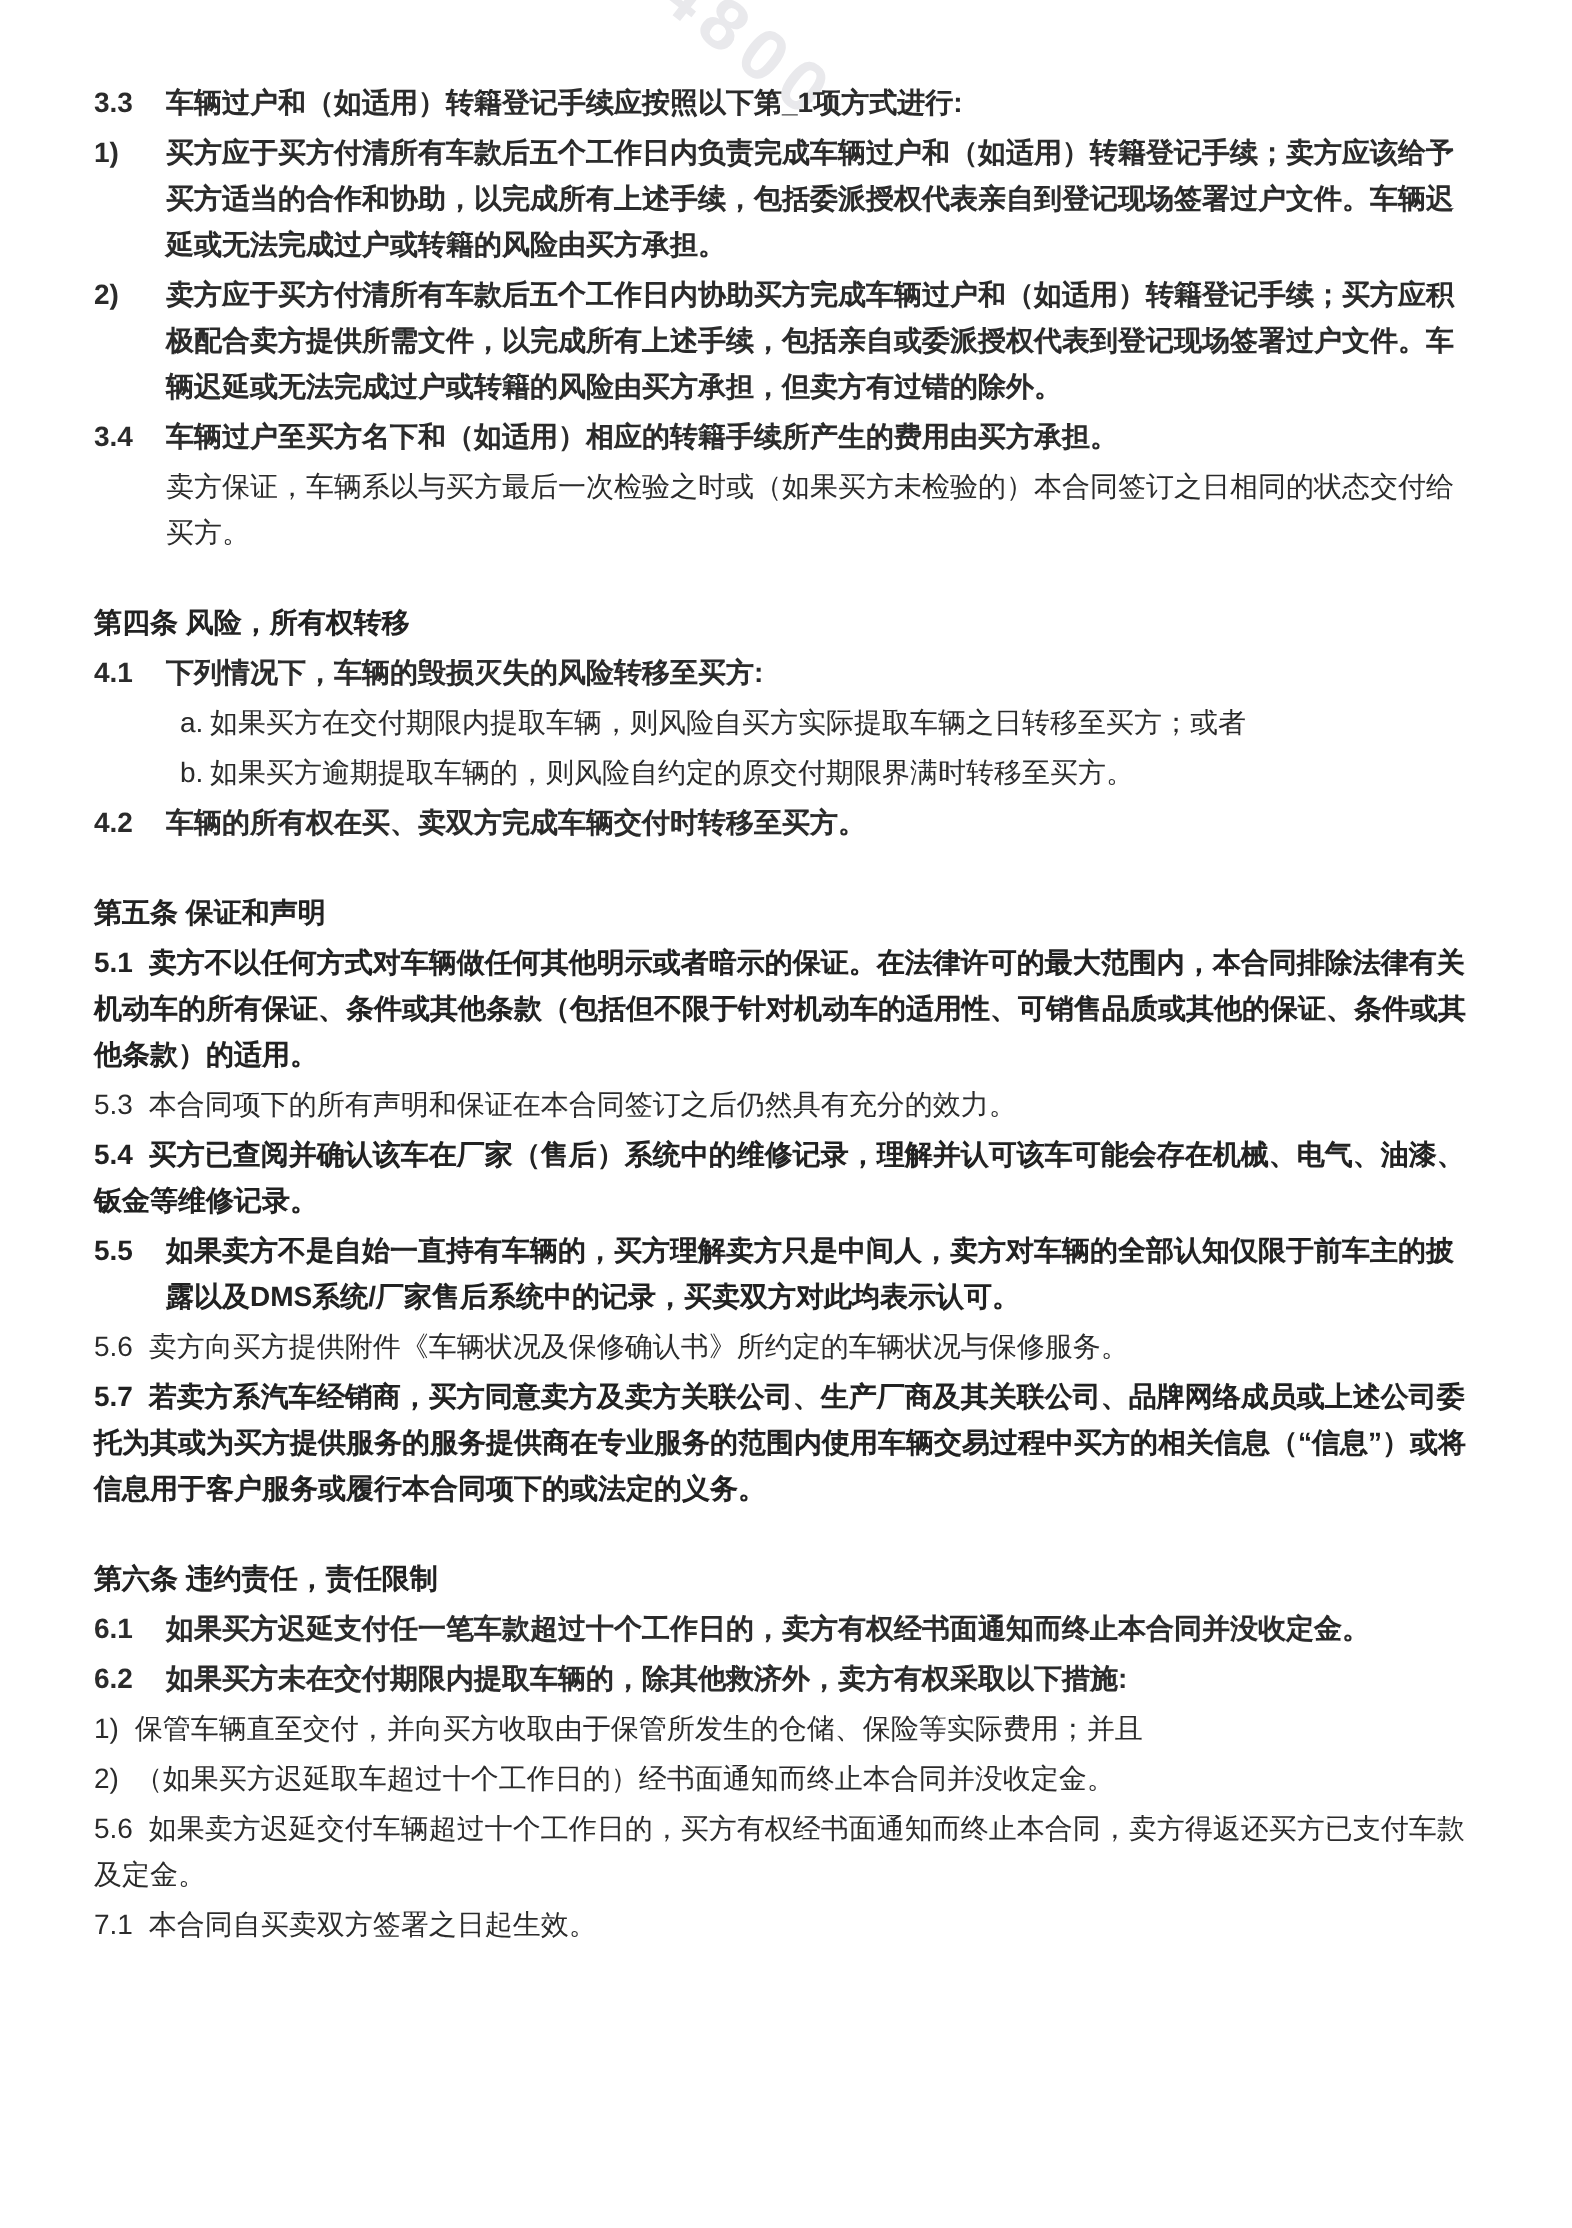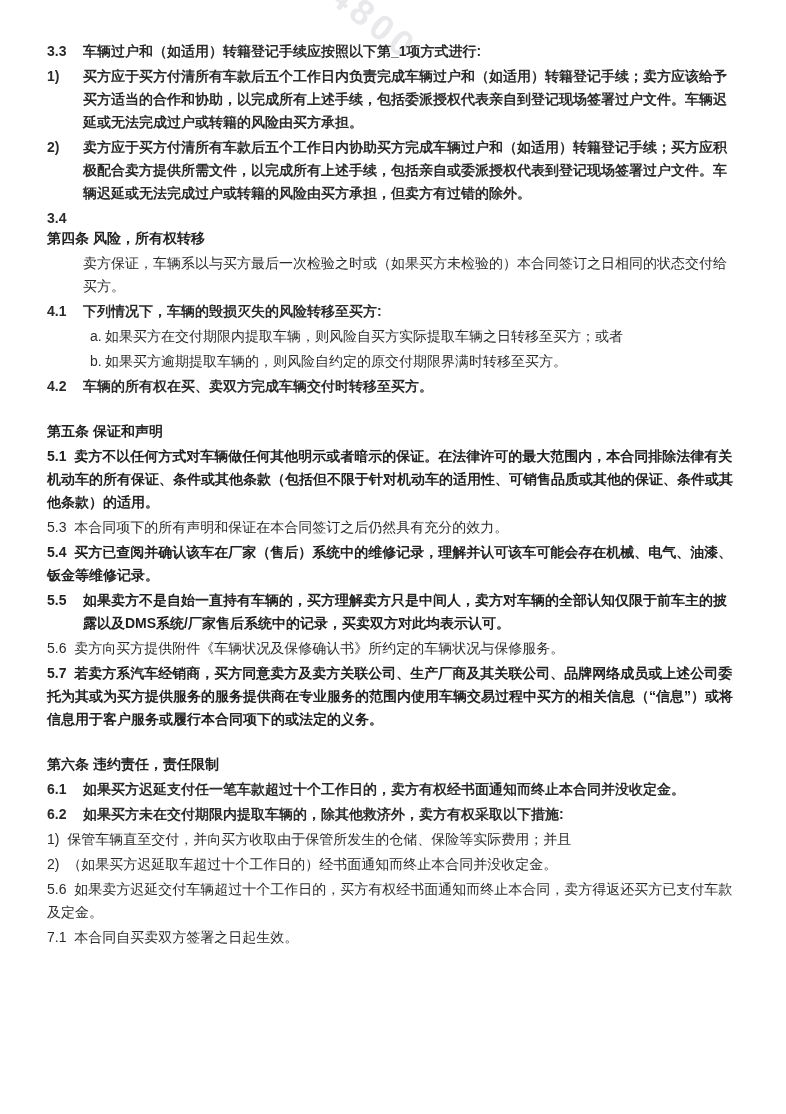--- a/index.html
+++ b/index.html
@@ -44,23 +44,23 @@
 </style>
 </head>
 <body>
 
 <div class="page">
   <div class="watermark">04800</div>
   <div>
       <div class="blk item"><span class="lbl">3.3</span><span class="txt">车辆过户和（如适用）转籍登记手续应按照以下第_1项方式进行:</span></div>
       <div class="blk item"><span class="lbl">1)</span><span class="txt">买方应于买方付清所有车款后五个工作日内负责完成车辆过户和（如适用）转籍登记手续；卖方应该给予买方适当的合作和协助，以完成所有上述手续，包括委派授权代表亲自到登记现场签署过户文件。车辆迟延或无法完成过户或转籍的风险由买方承担。</span></div>
       <div class="blk item"><span class="lbl">2)</span><span class="txt">卖方应于买方付清所有车款后五个工作日内协助买方完成车辆过户和（如适用）转籍登记手续；买方应积极配合卖方提供所需文件，以完成所有上述手续，包括亲自或委派授权代表到登记现场签署过户文件。车辆迟延或无法完成过户或转籍的风险由买方承担，但卖方有过错的除外。</span></div>
-      <div class="blk item"><span class="lbl">3.4</span></div>
+      <div class="blk item"><span class="lbl">3.4</span><span class="txt">车辆过户至买方名下和（如适用）相应的转籍手续所产生的费用由买方承担。</span></div>
+      <div class="blk cont"><span class="txt">卖方保证，车辆系以与买方最后一次检验之时或（如果买方未检验的）本合同签订之日相同的状态交付给买方。</span></div>
       <div class="blk heading bold"><span class="txt">第四条 风险，所有权转移</span></div>
-      <div class="blk cont"><span class="txt">卖方保证，车辆系以与买方最后一次检验之时或（如果买方未检验的）本合同签订之日相同的状态交付给买方。</span></div>
       <div class="blk item"><span class="lbl">4.1</span><span class="txt">下列情况下，车辆的毁损灭失的风险转移至买方:</span></div>
       <div class="blk sub"><span class="lbl">a.</span><span class="txt">如果买方在交付期限内提取车辆，则风险自买方实际提取车辆之日转移至买方；或者</span></div>
       <div class="blk sub"><span class="lbl">b.</span><span class="txt">如果买方逾期提取车辆的，则风险自约定的原交付期限界满时转移至买方。</span></div>
       <div class="blk item"><span class="lbl">4.2</span><span class="txt">车辆的所有权在买、卖双方完成车辆交付时转移至买方。</span></div>
       <div class="blk heading bold"><span class="txt">第五条 保证和声明</span></div>
       <div class="blk flow bold"><span class="lbl">5.1</span> <span class="txt">卖方不以任何方式对车辆做任何其他明示或者暗示的保证。在法律许可的最大范围内，本合同排除法律有关机动车的所有保证、条件或其他条款（包括但不限于针对机动车的适用性、可销售品质或其他的保证、条件或其他条款）的适用。</span></div>
       <div class="blk flow"><span class="lbl">5.3</span> <span class="txt">本合同项下的所有声明和保证在本合同签订之后仍然具有充分的效力。</span></div>
       <div class="blk flow bold"><span class="lbl">5.4</span> <span class="txt">买方已查阅并确认该车在厂家（售后）系统中的维修记录，理解并认可该车可能会存在机械、电气、油漆、钣金等维修记录。</span></div>
       <div class="blk item bold"><span class="lbl">5.5</span><span class="txt">如果卖方不是自始一直持有车辆的，买方理解卖方只是中间人，卖方对车辆的全部认知仅限于前车主的披露以及DMS系统/厂家售后系统中的记录，买卖双方对此均表示认可。</span></div>
       <div class="blk flow"><span class="lbl">5.6</span> <span class="txt">卖方向买方提供附件《车辆状况及保修确认书》所约定的车辆状况与保修服务。</span></div>

